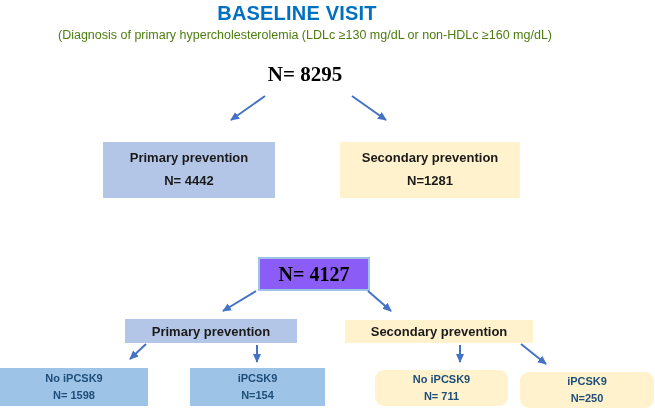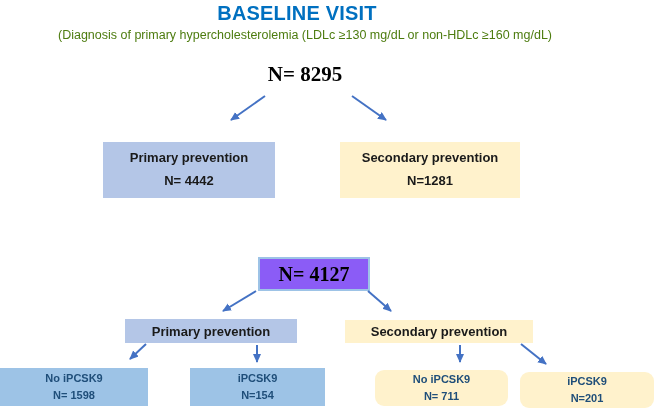--- a/index.html
+++ b/index.html
@@ -82,21 +82,21 @@
     <span>N=154</span>
   </div>
 
   <div class="leaf cream" style="left:375px;top:370px;width:133px;height:36px;">
     <span>No iPCSK9</span>
     <span>N= 711</span>
   </div>
 
   <div class="leaf cream" style="left:520px;top:372px;width:134px;height:36px;">
     <span>iPCSK9</span>
-    <span>N=201</span>
+    <span>N=250</span>
   </div>
 
   <svg id="arrows" xmlns="http://www.w3.org/2000/svg">
     <defs>
       <marker id="ah" markerUnits="userSpaceOnUse" markerWidth="11" markerHeight="10" refX="8" refY="4" orient="auto">
         <path d="M0,0 L9,4 L0,8 z"></path>
       </marker>
     </defs>
     <line x1="265" y1="96" x2="231" y2="120" marker-end="url(#ah)"></line>
     <line x1="352" y1="96" x2="386" y2="120" marker-end="url(#ah)"></line>

